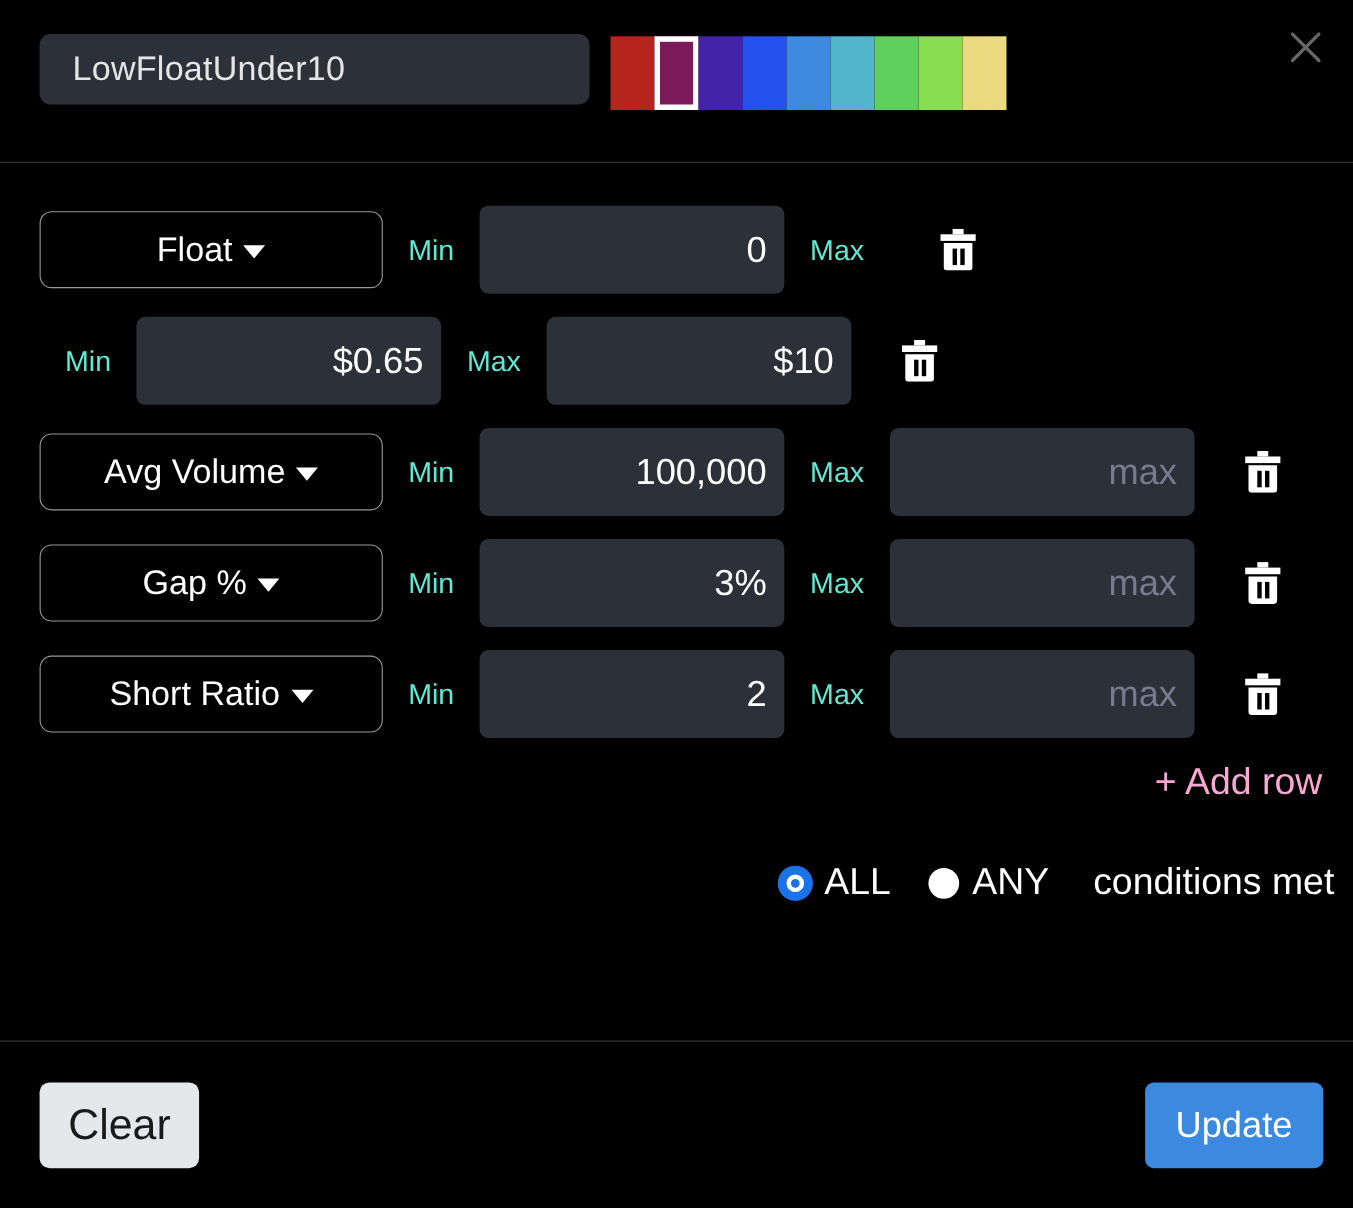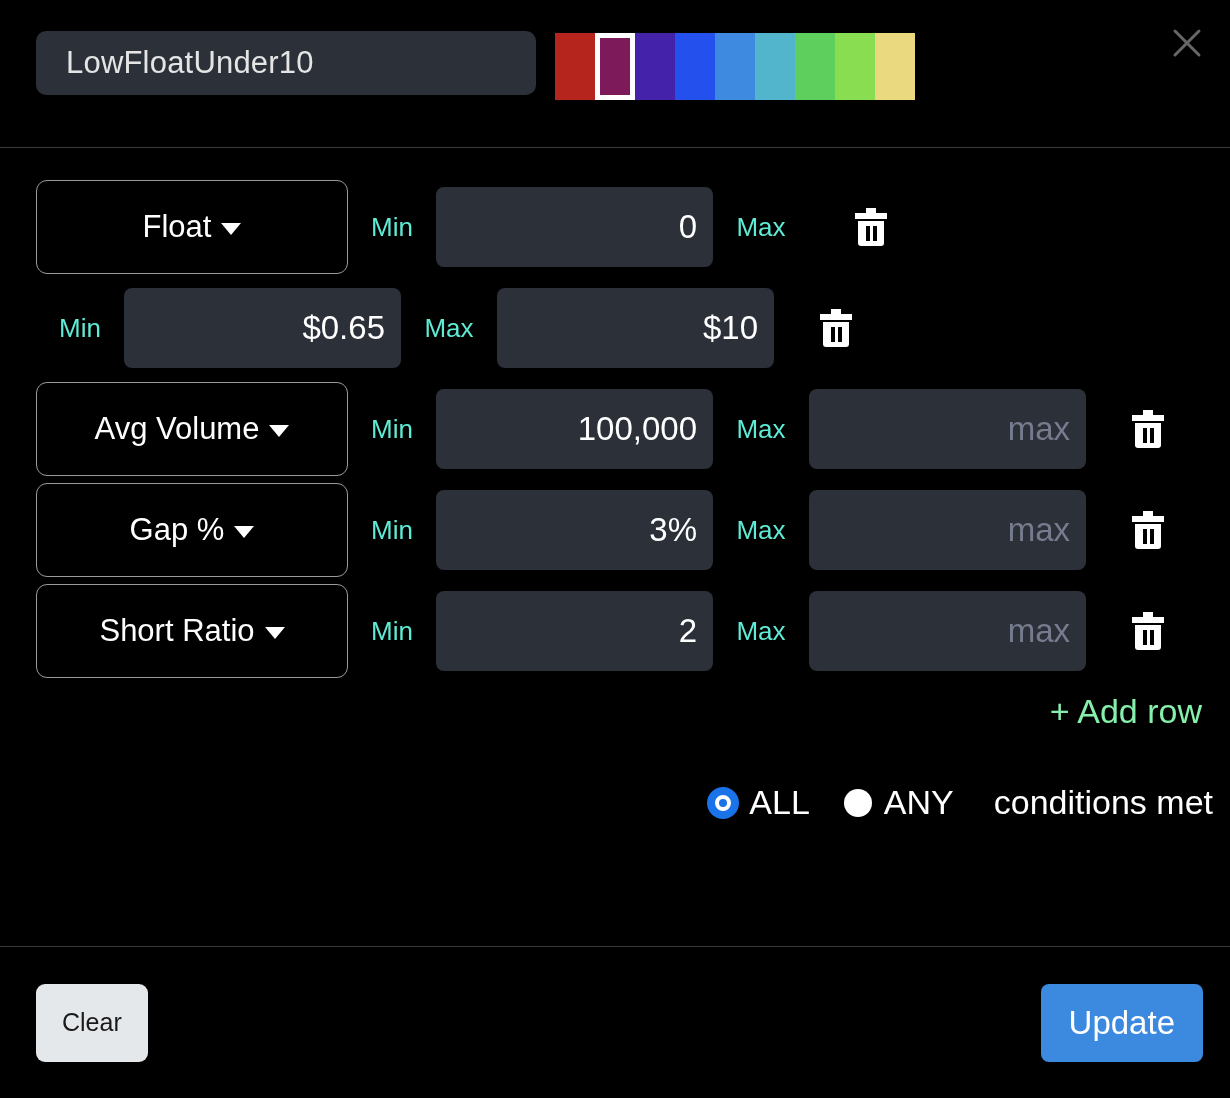--- a/index.html
+++ b/index.html
@@ -90,21 +90,21 @@
 
   .filter-row {
     display: flex;
     align-items: center;
     height: 80px;
     margin-bottom: 21px;
   }
 
   .field-select {
     width: 312px;
-    height: 94px;
+    height: 70px;
     background: #000000;
     border: 1px solid #9a9a9a;
     border-radius: 11px;
     color: #ffffff;
     font-size: 31px;
     display: flex;
     align-items: center;
     justify-content: center;
     cursor: pointer;
     gap: 10px;
@@ -155,21 +155,21 @@
     justify-content: center;
     padding: 0;
   }
 
   .add-row {
     text-align: right;
     padding-right: 28px;
     margin-top: 13px;
   }
   .add-row-link {
-    color: #86efac;
+    color: #f9a8d4;
     font-size: 34px;
     background: none;
     border: none;
     cursor: pointer;
     font-family: "Liberation Sans", sans-serif;
     padding: 0;
   }
 
   .conditions {
     display: flex;
@@ -228,21 +228,21 @@
     align-items: center;
     justify-content: space-between;
     padding: 0 27px 0 36px;
   }
   .clear-btn {
     background: #e4e8ea;
     color: #1a1a1a;
     border: none;
     border-radius: 9px;
     font-family: "Liberation Sans", sans-serif;
-    font-size: 25px;
+    font-size: 39px;
     padding: 0 26px;
     height: 78px;
     cursor: pointer;
   }
   .update-btn {
     background: #3b8ae0;
     color: #ffffff;
     border: none;
     border-radius: 8px;
     font-family: "Liberation Sans", sans-serif;

